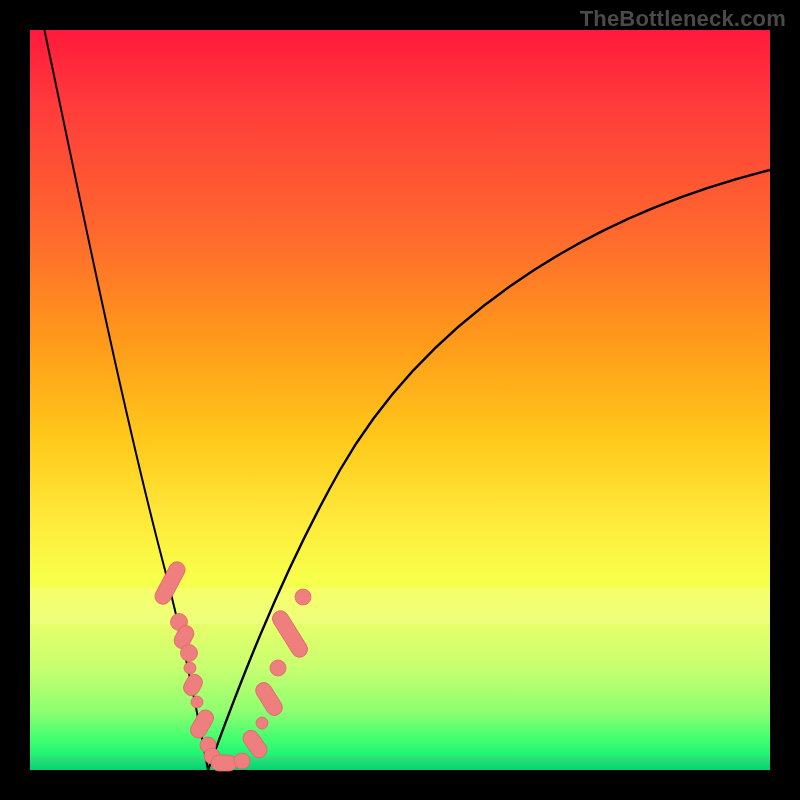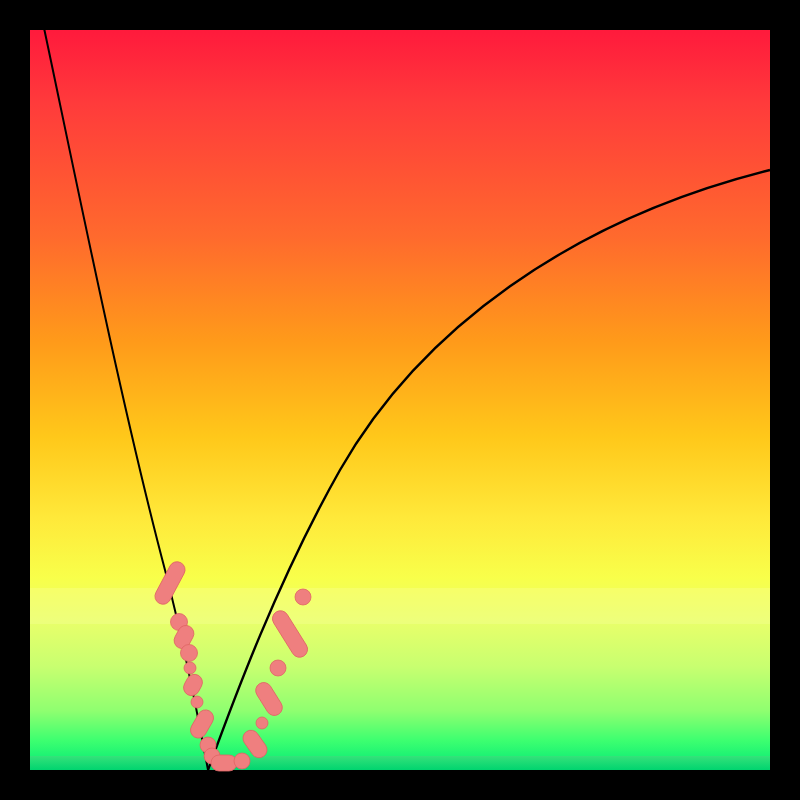--- a/index.html
+++ b/index.html
@@ -144,13 +144,14 @@
           <rect class="capsule" x="-18" y="-8" width="36" height="16" rx="8" ry="8"></rect>
         </g>
       <circle class="dot" cx="248" cy="638" r="8"></circle>
       <g transform="translate(260,604) rotate(58)">
           <rect class="capsule" x="-26" y="-8" width="52" height="16" rx="8" ry="8"></rect>
         </g>
       <circle class="dot" cx="273" cy="567" r="8"></circle>
     </g>
   </svg>
 
+  <div class="watermark">TheBottleneck.com</div>
 </div>
 
 </body></html>

